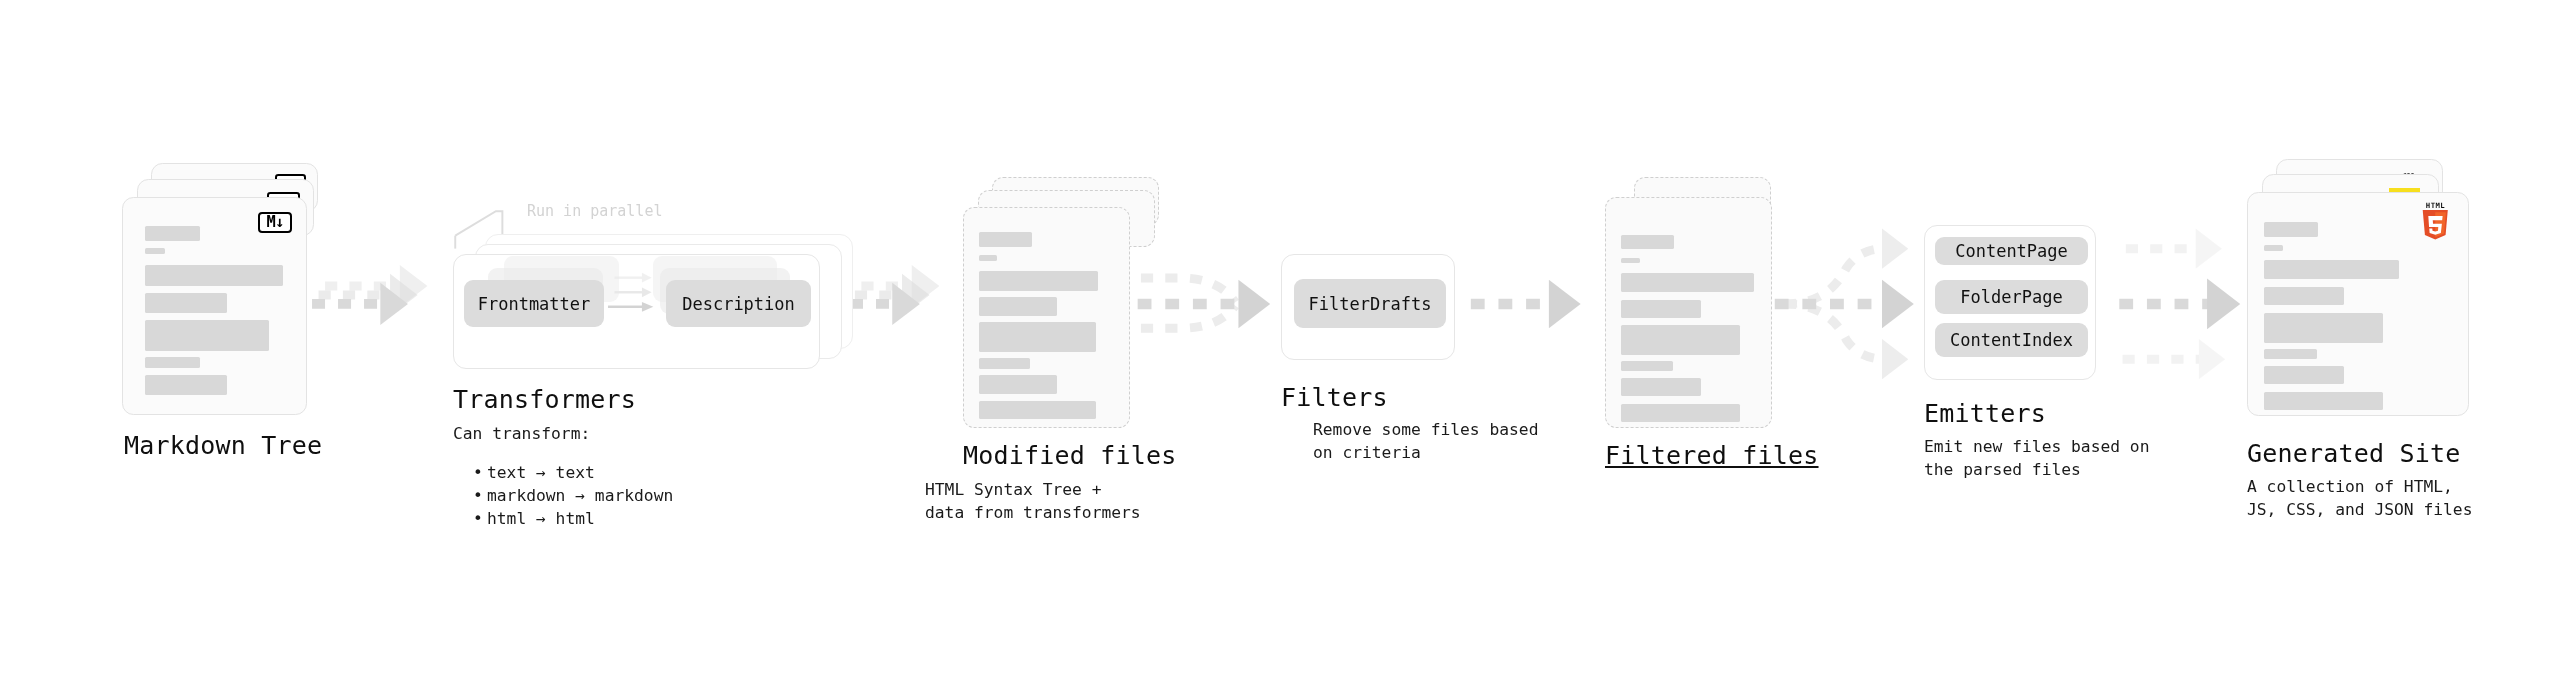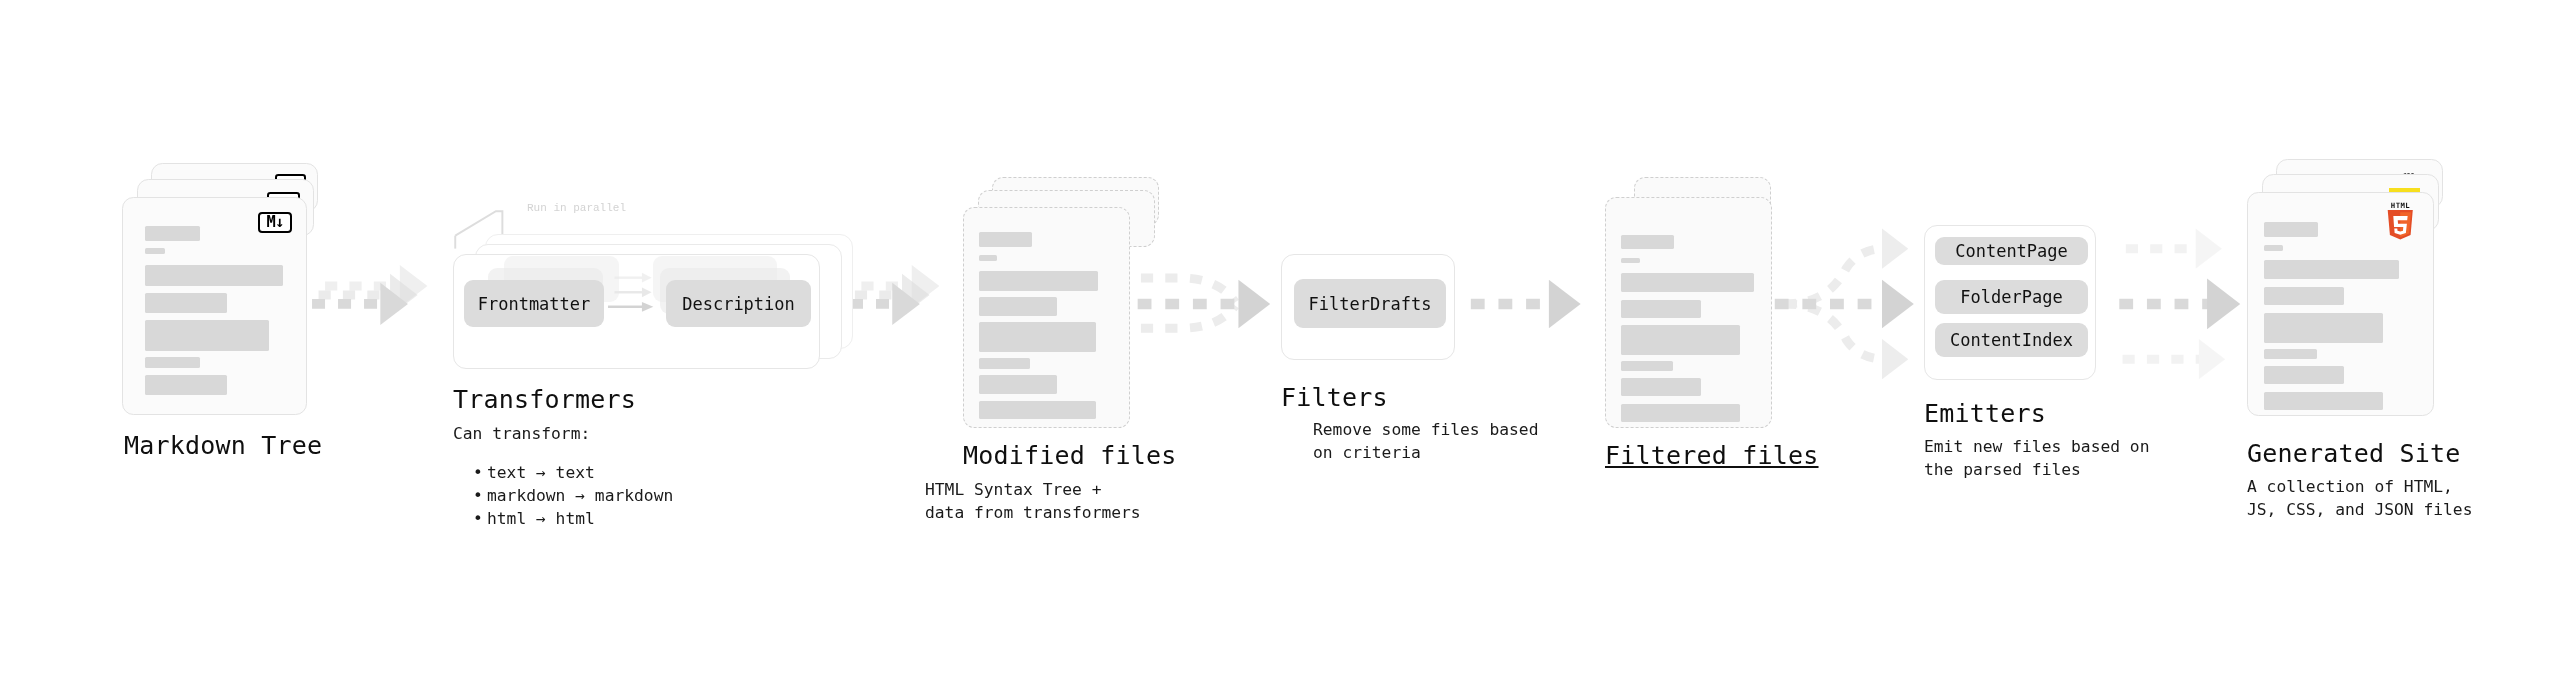--- a/index.html
+++ b/index.html
@@ -61,21 +61,21 @@
   }
   .chip{
     position:absolute;box-sizing:border-box;background:#dcdcdc;
     border-radius:9px;display:flex;align-items:center;justify-content:center;
     font-size:17px;color:#111;white-space:nowrap;
   }
   .chip.ghost{background:#e9e9e9;}
 
   
   .callout-label{
-    position:absolute;font-size:11px;color:#d3d3d3;white-space:nowrap;font-family:Liberation Mono, monospace;
+    position:absolute;font-size:15px;color:#d3d3d3;white-space:nowrap;
   }
 
   svg{overflow:visible;display:block;}
 </style>
 </head>
 <body>
 
 <div id="canvas">
 
   <svg class="abs" style="left:0;top:0;width:2576px;height:681px;" viewBox="0 0 3170 838" width="2576" height="681">
@@ -298,21 +298,21 @@
           <span>CSS</span>
         </div>
         <div style="width:100%;height:3.3px;background:#2965f1;margin-top:0.8px;"></div>
       </div>
     </div>
 
     <div class="doc" style="left:14.6px;top:14.6px;width:177px;height:57px;">
       <div class="badge" style="right:18px;top:13px;width:31px;height:18px;background:#f7df1e;"></div>
     </div>
 
-    <div class="doc" style="left:0px;top:32.5px;width:187px;height:224px;">
+    <div class="doc" style="left:0px;top:32.5px;width:222px;height:224px;">
       <div class="badge" style="right:16.3px;top:9px;width:32.5px;height:39px;">
         <div style="font-size:7.3px;font-weight:700;color:#111;text-align:center;
                     letter-spacing:0.4px;line-height:1;margin-bottom:0.8px;">
           <span>HTML</span>
         </div>
         <svg viewBox="0 0 40 42" style="width:32.5px;height:31px;">
           <path d="M3,0 L37,0 L34,34 L20,40 L6,34 Z" fill="#e44d26"></path>
           <path d="M20,3 L34.5,3 L32,32 L20,37 Z" fill="#f16529"></path>
           <path d="M10,8 L30,8 L29.4,14 L16.6,14 L17,18.5 L29,18.5 L27.6,31 L20,33.6 L12.4,31 L11.9,25 L16,25 L16.3,28 L20,29.2 L23.7,28 L24.1,23 L11.6,23 L10.6,8 Z" fill="#fff"></path>
         </svg>

